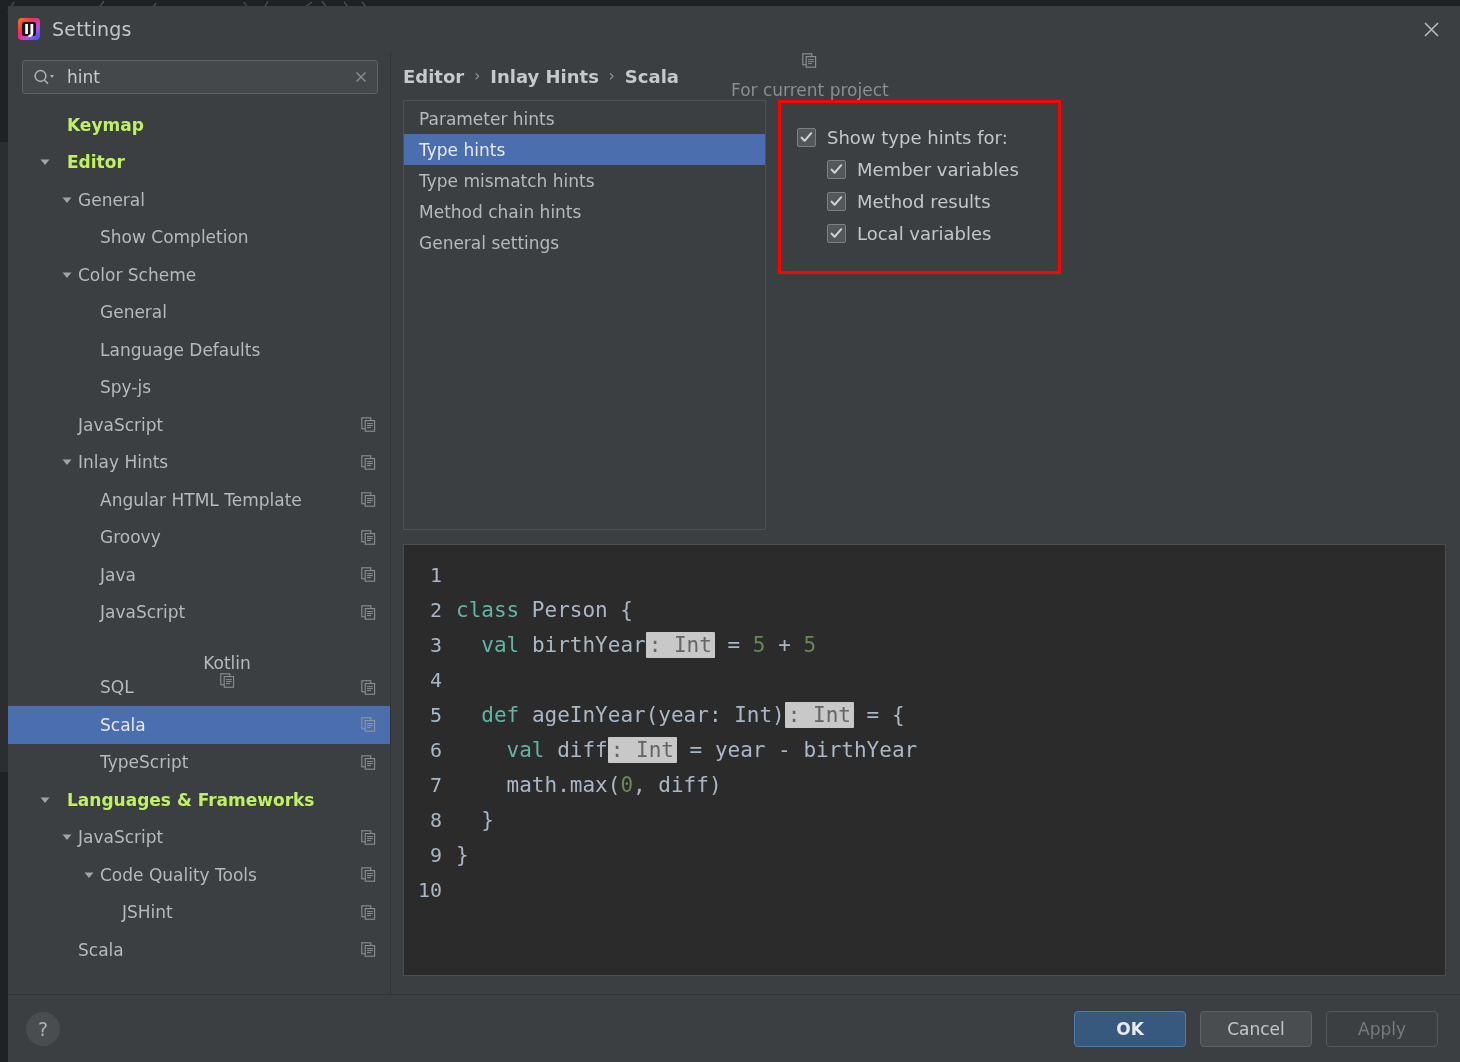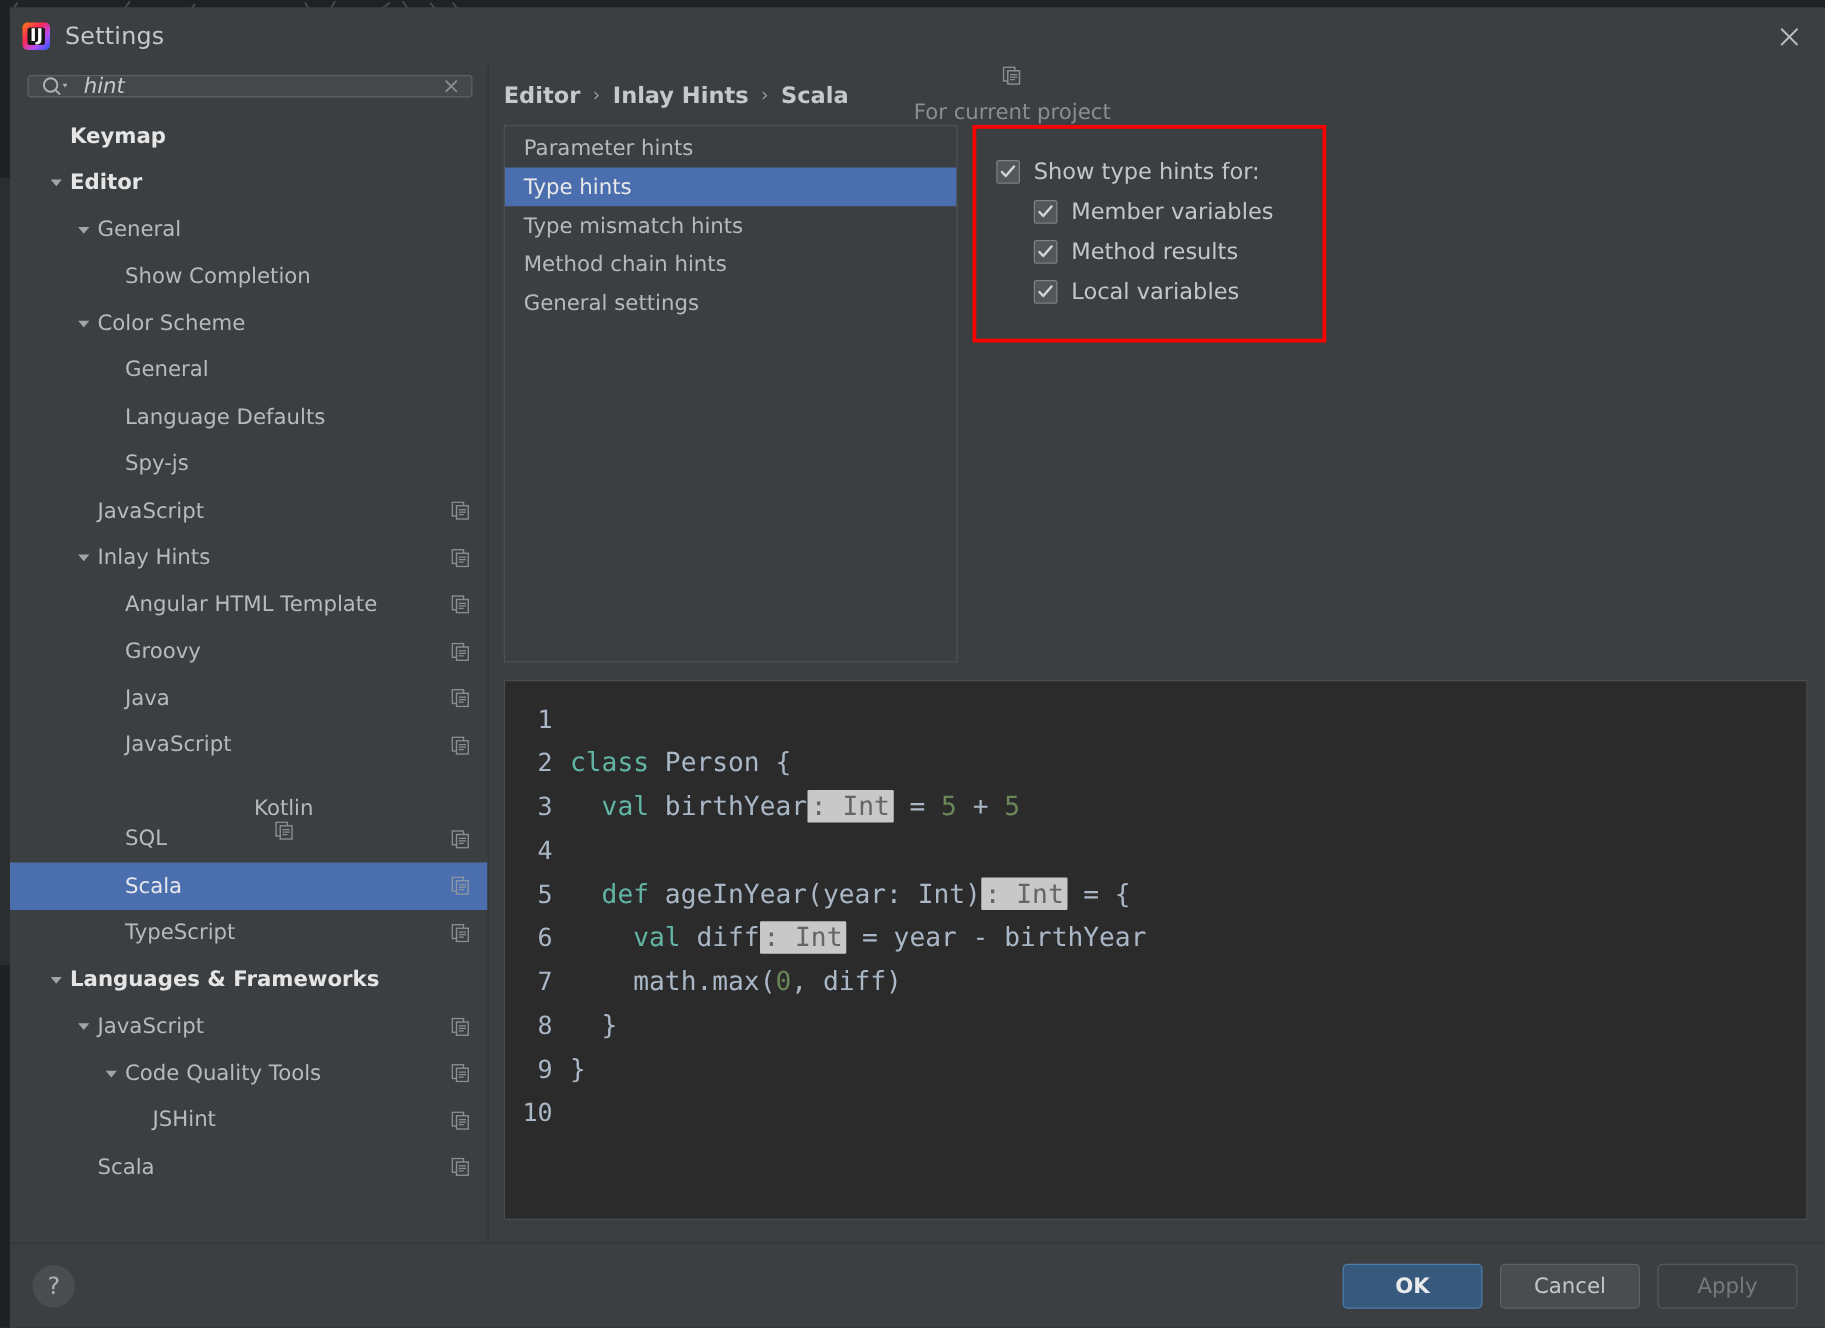--- a/index.html
+++ b/index.html
@@ -106,28 +106,27 @@
     background: #3c3f41;
     display: flex;
     flex-direction: column;
     border-right: 1px solid #323537;
     position: relative;
   }
   #search-row {
     padding: 8px 12px 10px 14px;
   }
   #search-field {
-    height: 18px;
+    height: 34px;
     background: #45484a;
     border: 1px solid #5e6264;
     border-radius: 3px;
     display: flex;
     align-items: center;
     padding: 0 8px 0 10px;
-    font-style: italic;
   }
   #search-field .search-glyph { flex: 0 0 auto; display: flex; align-items: center; }
   #search-value {
     flex: 1 1 auto;
     color: #c9cacb;
     font-size: 17px;
     margin-left: 12px;
     line-height: 1;
   }
   #search-clear { flex: 0 0 auto; cursor: pointer; display: flex; }
@@ -153,21 +152,21 @@
     align-items: center;
     justify-content: center;
   }
   .tree-row .twisty.empty { visibility: hidden; }
   .tree-row .tree-label {
     color: #b8b9ba;
     font-size: 17px;
     white-space: nowrap;
     flex: 1 1 auto;
   }
-  .tree-row.bold .tree-label { font-weight: bold; color: #e5e5e5; }
+  .tree-row.bold .tree-label { font-weight: bold; color: #bef264; margin-left: 11px; }
   .tree-row.selected .tree-label { color: #e6e7e8; }
   .tree-row .copy-badge { flex: 0 0 auto; display: flex; align-items: center; opacity:.85;}
 
   
   #sidebar-edge-mark {
     position: absolute;
     left: -9px; top: 90px;
     width: 9px; height: 630px;
     background: #2b2d2f;
   }

